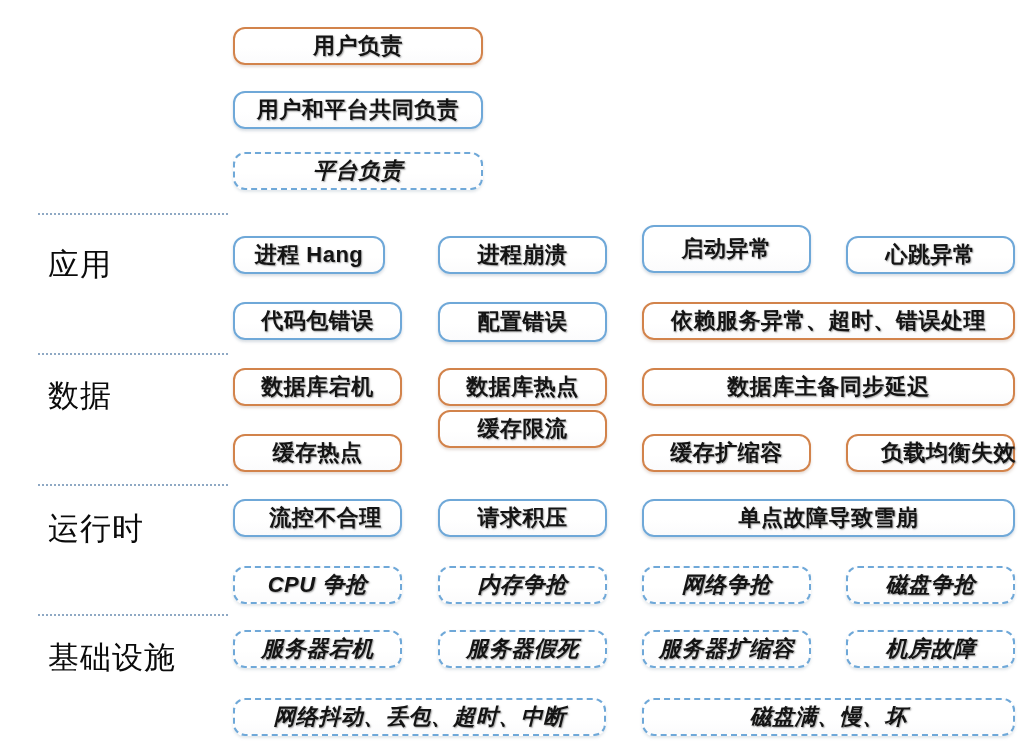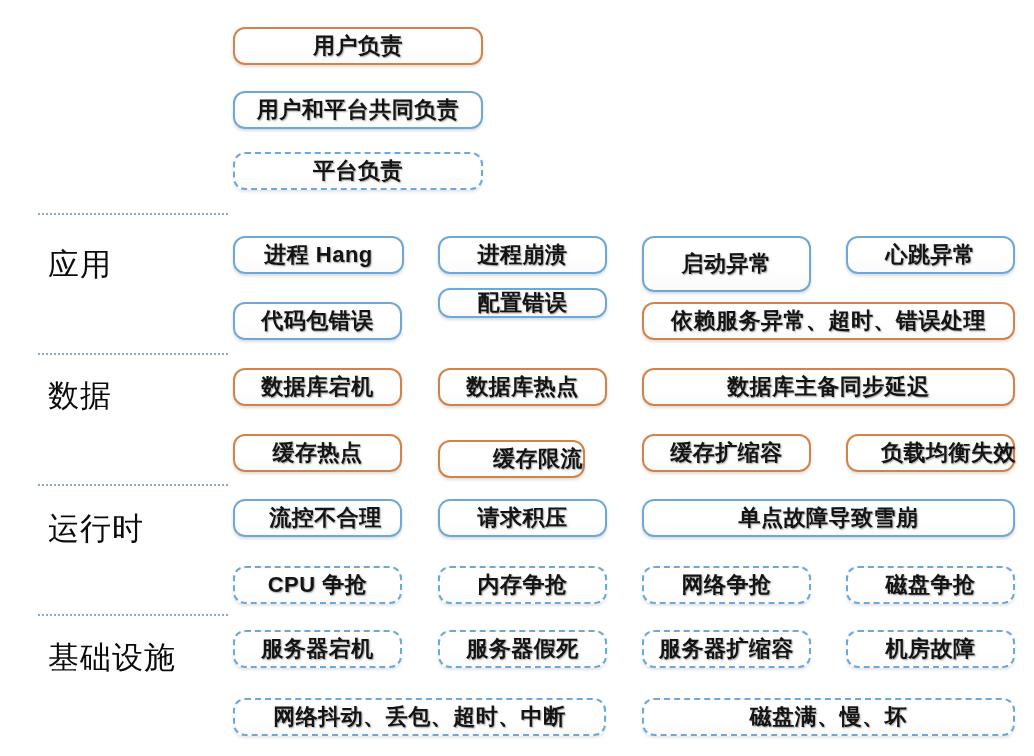--- a/index.html
+++ b/index.html
@@ -48,20 +48,21 @@
     border: 2px solid #6FA8D8;
     box-shadow: 0 2px 3px rgba(120,140,160,0.30);
   }
   .b-orange {
     border: 2px solid #D2834B;
     box-shadow: 0 2px 3px rgba(160,130,110,0.28);
   }
   .b-blue-dashed {
     border: 2px dashed #6FA8D8;
     box-shadow: 0 2px 3px rgba(120,140,160,0.22);
+    font-style: italic;
   }
 
   
   .sep {
     position: absolute;
     left: 38px;
     width: 190px;
     height: 0;
     border-top: 2px dotted #8FA9C4;
   }
@@ -88,55 +89,55 @@
       <span class="btxt">用户和平台共同负责</span>
     </div>
     <div class="box b-blue-dashed" style="left: 233px; top: 152px; width: 250px; height: 38px;">
       <span class="btxt">平台负责</span>
     </div>
     <div class="sep" style="top: 213px;"></div>
     <div class="sep" style="top: 353px;"></div>
     <div class="sep" style="top: 484px;"></div>
     <div class="sep" style="top: 614px;"></div>
     <div class="row-label" style="top: 244px;">应用</div>
-    <div class="box b-blue" style="left: 233px; top: 236px; width: 171px; height: 38px; justify-content: center;">
+    <div class="box b-blue" style="left: 233px; top: 236px; width: 152px; height: 38px; justify-content: center;">
       <span class="btxt">进程 Hang</span>
     </div>
     <div class="box b-blue" style="left: 438px; top: 236px; width: 169px; height: 38px;">
       <span class="btxt">进程崩溃</span>
     </div>
-    <div class="box b-blue" style="left: 642px; top: 236px; width: 169px; height: 56px;">
+    <div class="box b-blue" style="left: 642px; top: 225px; width: 169px; height: 48px;">
       <span class="btxt">启动异常</span>
     </div>
     <div class="box b-blue" style="left: 846px; top: 236px; width: 169px; height: 38px;">
       <span class="btxt">心跳异常</span>
     </div>
     <div class="box b-blue" style="left: 233px; top: 302px; width: 169px; height: 38px;">
       <span class="btxt">代码包错误</span>
     </div>
-    <div class="box b-blue" style="left: 438px; top: 288px; width: 169px; height: 30px; align-items: center;">
+    <div class="box b-blue" style="left: 438px; top: 302px; width: 169px; height: 40px; align-items: center;">
       <span class="btxt">配置错误</span>
     </div>
     <div class="box b-orange" style="left: 642px; top: 302px; width: 373px; height: 38px;">
       <span class="btxt">依赖服务异常、超时、错误处理</span>
     </div>
     <div class="row-label" style="top: 375px; text-align: center;">数据</div>
     <div class="box b-orange" style="left: 233px; top: 368px; width: 169px; height: 38px;">
       <span class="btxt">数据库宕机</span>
     </div>
     <div class="box b-orange" style="left: 438px; top: 368px; width: 169px; height: 38px;">
       <span class="btxt">数据库热点</span>
     </div>
     <div class="box b-orange" style="left: 642px; top: 368px; width: 373px; height: 38px;">
       <span class="btxt">数据库主备同步延迟</span>
     </div>
     <div class="box b-orange" style="left: 233px; top: 434px; width: 169px; height: 38px;">
       <span class="btxt">缓存热点</span>
     </div>
-    <div class="box b-orange" style="left: 438px; top: 440px; width: 147px; height: 38px; justify-content: flex-end;">
+    <div class="box b-orange" style="left: 438px; top: 410px; width: 169px; height: 38px;">
       <span class="btxt">缓存限流</span>
     </div>
     <div class="box b-orange" style="left: 642px; top: 434px; width: 169px; height: 38px;">
       <span class="btxt">缓存扩缩容</span>
     </div>
     <div class="box b-orange" style="left: 846px; top: 434px; width: 169px; height: 38px; padding-left: 36px;">
       <span class="btxt">负载均衡失效</span>
     </div>
     <div class="row-label" style="top: 508px;">运行时</div>
     <div class="box b-blue" style="left: 233px; top: 499px; width: 169px; height: 38px; padding-left: 16px;">

